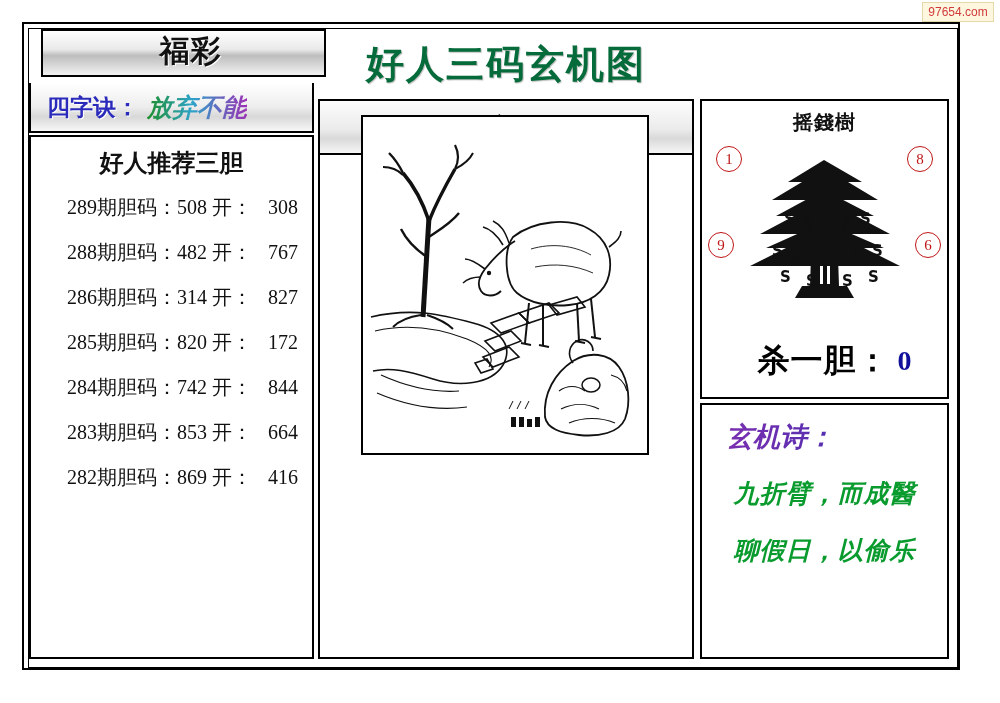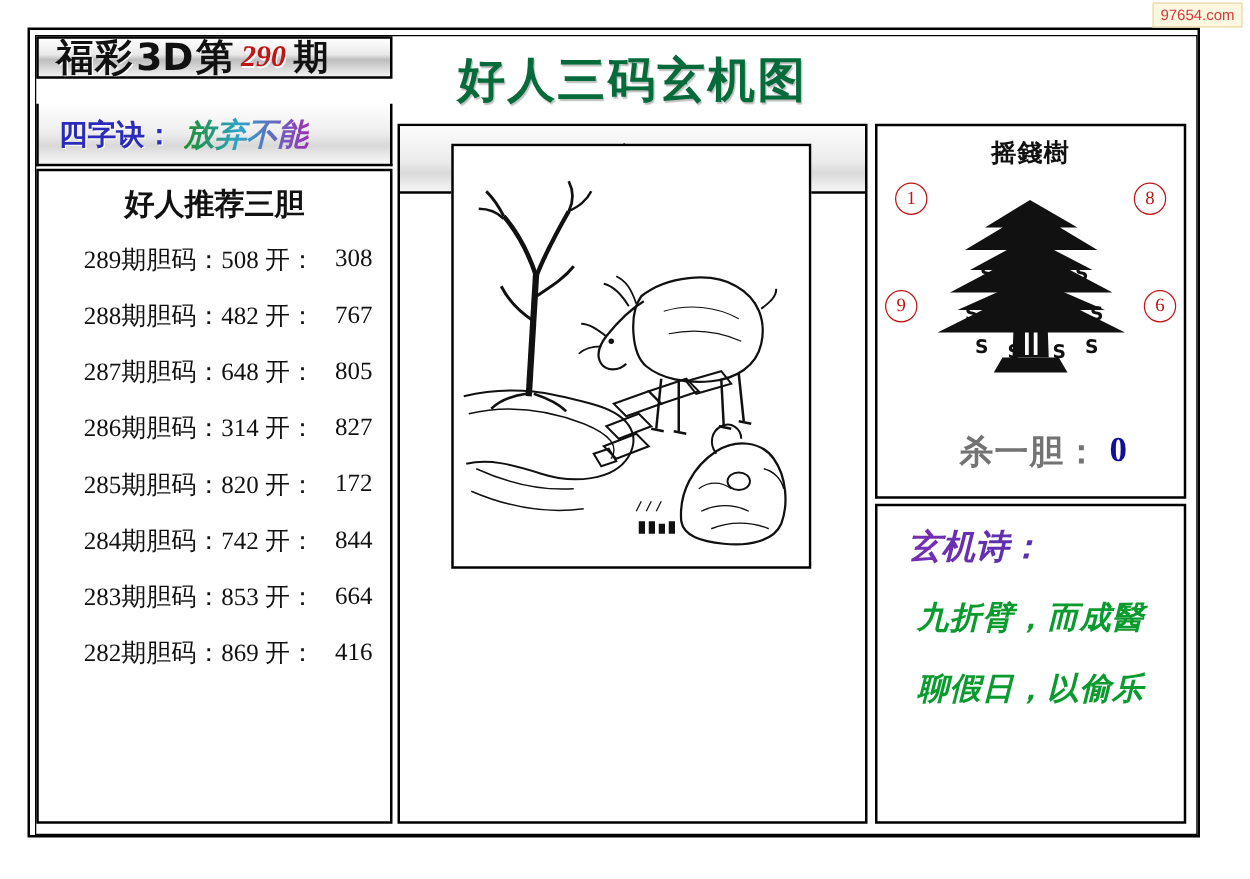--- a/index.html
+++ b/index.html
@@ -45,27 +45,28 @@
     box-sizing:border-box;
   }
   
   .left-col{
     position:absolute;
     left:5px;top:5px;
     width:285px;height:630px;
     box-sizing:border-box;
   }
   .title-band{
-    position:absolute;left:0;top:0;
-    width:285px;height:34px;
+    position:absolute;left:12px;top:0;
+    width:285px;height:48px;
     border:2px solid #000;
     background:linear-gradient(to bottom,#ffffff 0%,#e9e9e9 42%,#bdbdbd 56%,#f2f2f2 100%);
     box-sizing:border-box;
     display:flex;align-items:center;
     overflow:hidden;
+    flex-direction:column;
   }
   .title-band .t1{
     font-size:30px;font-weight:bold;color:#111;
     margin-left:14px;letter-spacing:1px;
     font-family:"DejaVu Sans", sans-serif;
     text-shadow:1px 1px 0 #fff;
   }
   .title-band .t2{
     font-size:30px;font-weight:bold;color:#111;
     font-family:"DejaVu Sans", sans-serif;
@@ -203,21 +204,21 @@
     display:flex;align-items:center;justify-content:center;
     font-family:"Liberation Serif", serif;
     background:#fff;
   }
   .kill-row{
     position:absolute;left:0;bottom:8px;
     width:245px;height:56px;
     display:flex;align-items:center;justify-content:center;
   }
   .kill-row .kl{
-    font-size:27px;font-weight:bold;color:#737373;
+    font-size:32px;font-weight:bold;color:#000000;
     font-family:"DejaVu Sans", sans-serif;
     letter-spacing:1px;
     margin-left:20px;
   }
   .kill-row .kv{
     font-size:28px;font-weight:bold;color:#10109b;
     font-family:"Liberation Serif", serif;
     margin-left:8px;
   }
   .poem-box{
@@ -275,24 +276,20 @@
       <div class="left-list">
         <h2>好人推荐三胆</h2>
 
         <div class="row">
           <span class="lbl">289期胆码：508 开：</span>
           <span class="open">308</span>
         </div>
         <div class="row">
           <span class="lbl">288期胆码：482 开：</span>
           <span class="open">767</span>
-        </div>
-        <div class="row">
-          <span class="lbl">287期胆码：648 开：</span>
-          <span class="open">805</span>
         </div>
         <div class="row">
           <span class="lbl">286期胆码：314 开：</span>
           <span class="open">827</span>
         </div>
         <div class="row">
           <span class="lbl">285期胆码：820 开：</span>
           <span class="open">172</span>
         </div>
         <div class="row">

